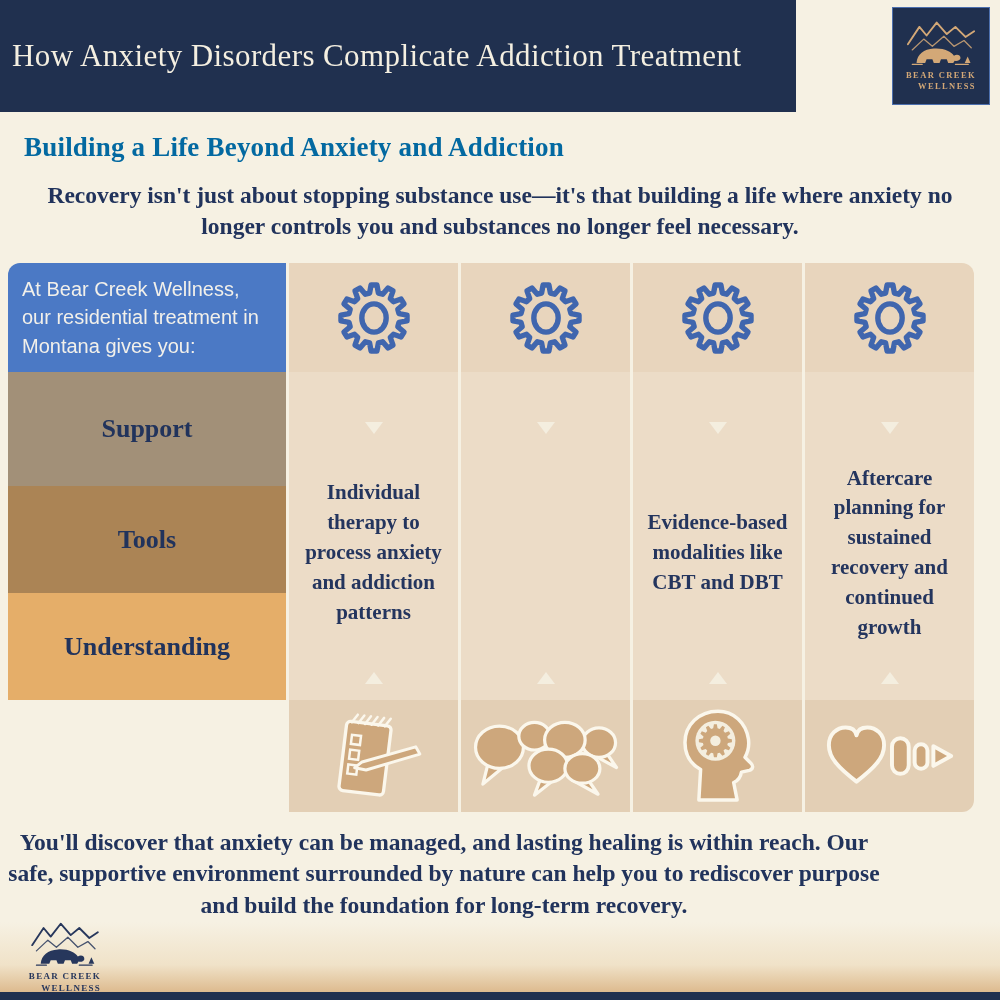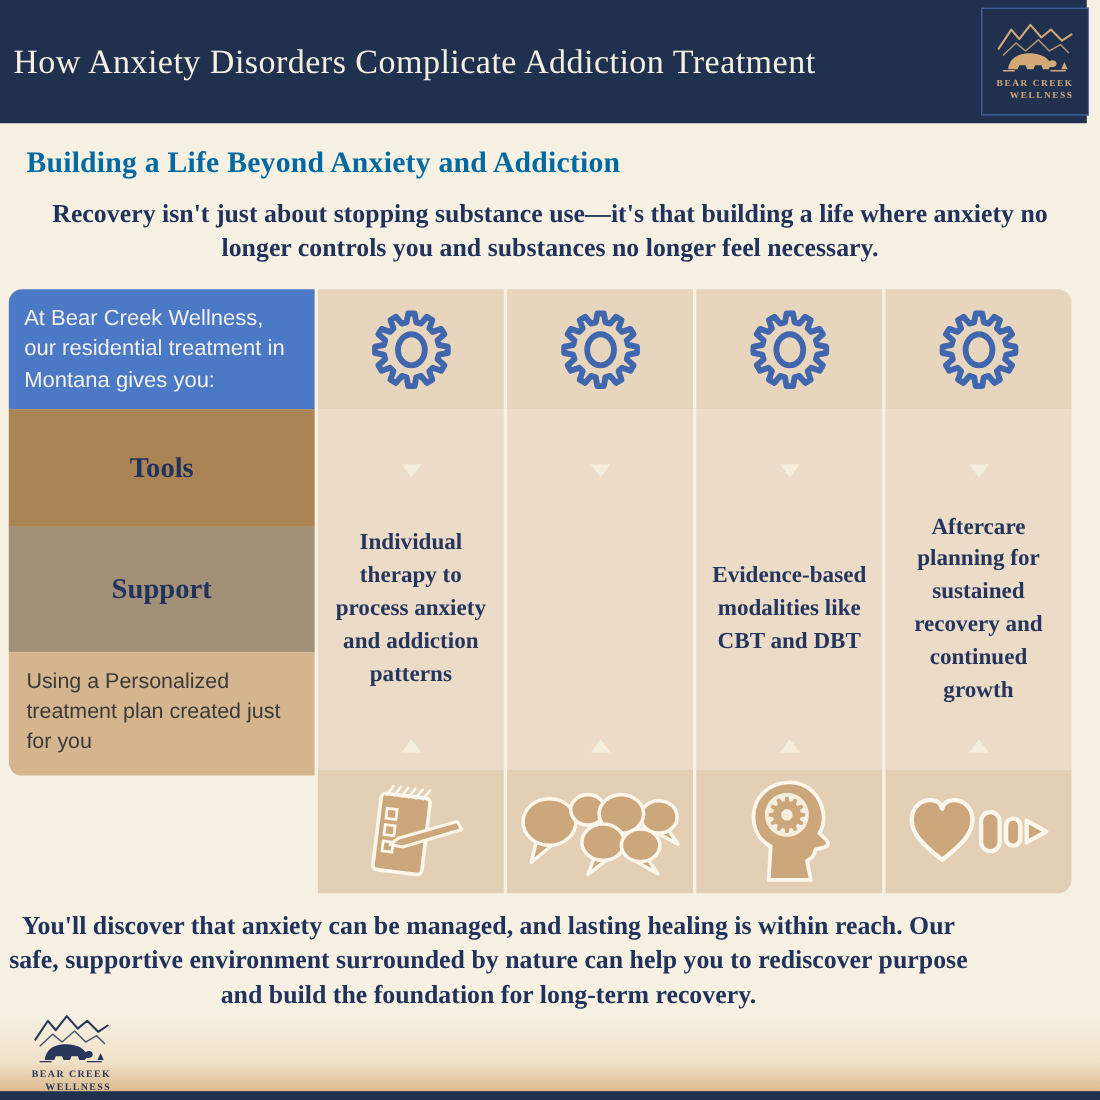--- a/index.html
+++ b/index.html
@@ -6,21 +6,21 @@
   html,body { width:1000px; height:1000px; }
   body {
     position:relative;
     background:#f6f1e3;
     font-family:"Liberation Serif", serif;
     overflow:hidden;
   }
 
   
   .header {
-    position:absolute; left:0; top:0; width:988px; height:112px;
+    position:absolute; left:0; top:0; width:796px; height:112px;
     background:#20304f;
     display:flex; align-items:center;
   }
   .header-title {
     color:#f4efe1; font-size:31px; font-weight:400;
     letter-spacing:.4px; padding-left:12px; white-space:nowrap;
   }
   .logo-box {
     position:absolute; right:10px; top:7px; width:98px; height:98px;
     background:#20304f; display:flex; flex-direction:column;
@@ -153,23 +153,23 @@
   </div>
 </div>
 
 <div class="intro-heading">Building a Life Beyond Anxiety and Addiction</div>
 <div class="intro-paragraph">Recovery isn't just about stopping substance use—it's that building a life where anxiety no longer controls you and substances no longer feel necessary.</div>
 
 <div class="matrix">
 
   <div class="col">
     <div class="cell-intro">At Bear Creek Wellness, our residential treatment in Montana gives you:</div>
+    <div class="cell-label cell-support">Support</div>
     <div class="cell-label cell-tools">Tools</div>
-    <div class="cell-label cell-support">Support</div>
-    <div class="cell-method">Using a Personalized treatment plan created just for you</div>
+    <div class="cell-label cell-understanding">Understanding</div>
   </div>
 
   <div class="col">
     <div class="cell-gear">
       <svg class="gear-icon" viewBox="0 0 80 80">
         <use href="#gear-shape" fill="none" stroke="#4066ae" stroke-width="5.5"></use>
         <ellipse cx="40" cy="40" rx="12.5" ry="14.5" fill="none" stroke="#4066ae" stroke-width="5.5"></ellipse>
       </svg>
     </div>
     <div class="cell-body">

